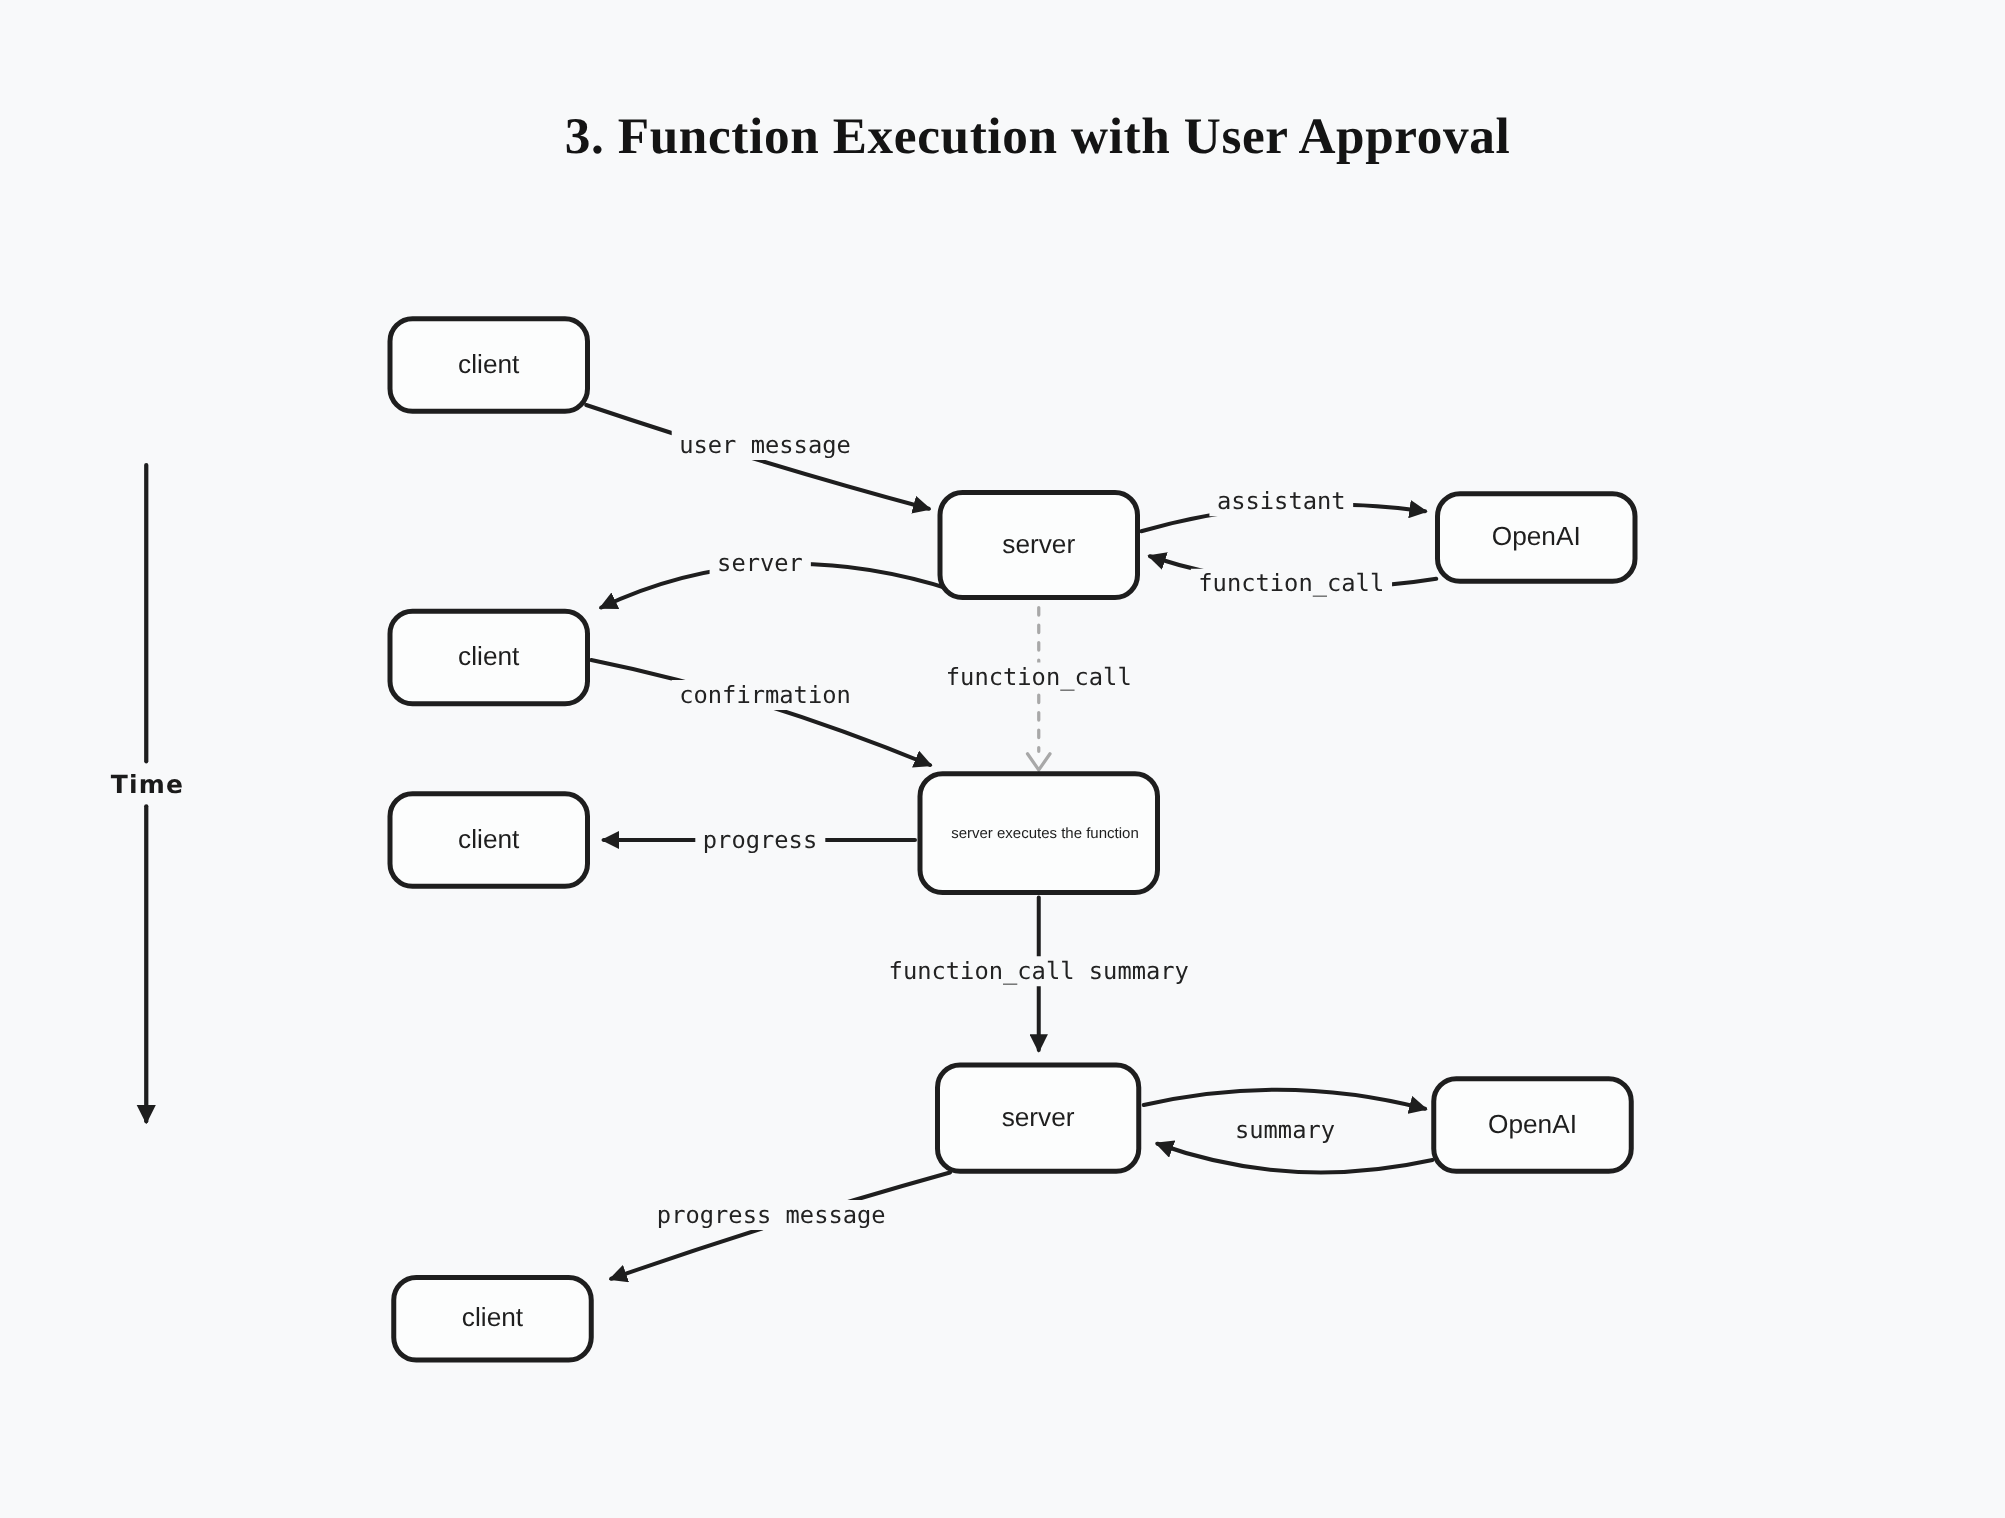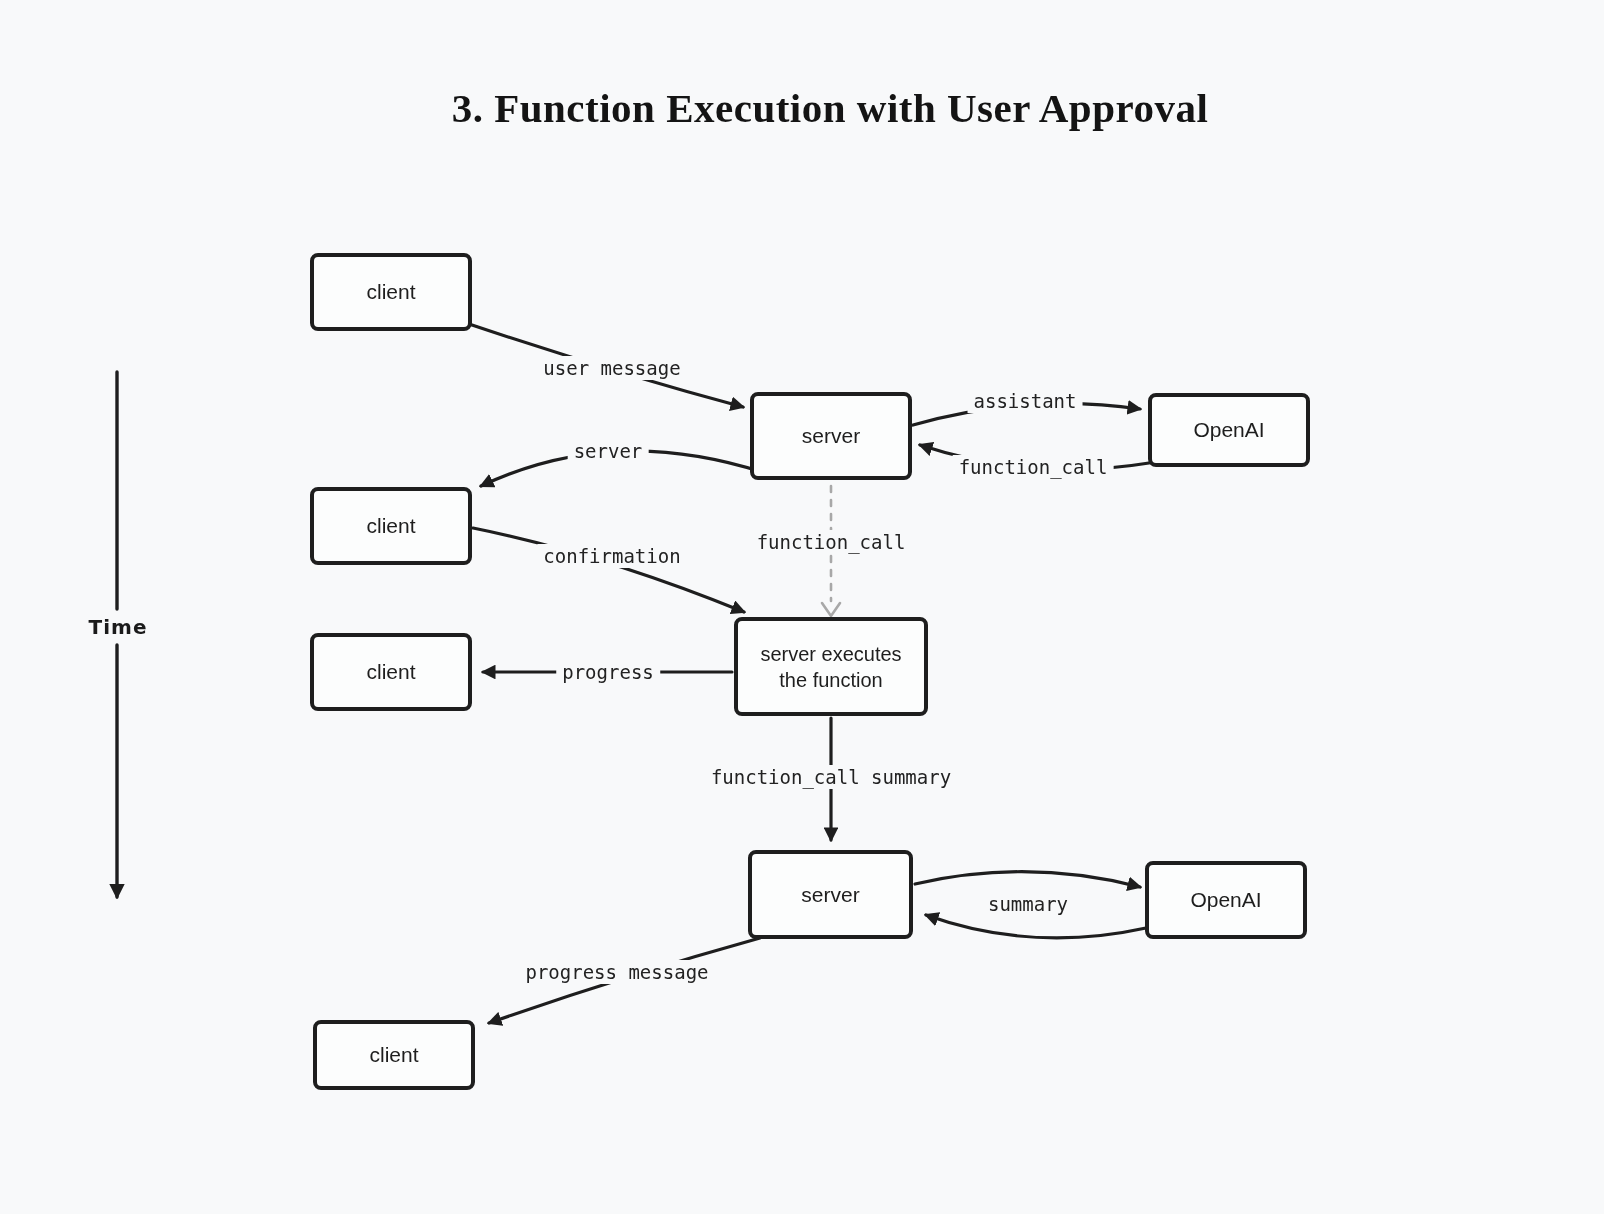--- a/index.html
+++ b/index.html
@@ -27,31 +27,31 @@
     letter-spacing:0.5px;
     color:#141414;
   }
   .arrows{
     position:absolute;left:0;top:0;width:1604px;height:1214px;
   }
   .node{
     position:absolute;
     box-sizing:border-box;
     border:4px solid var(--ink);
-    border-radius:8px;
+    border-radius:20px;
     background:var(--boxfill);
     display:flex;align-items:center;justify-content:center;
   }
   .node-label{
     font-size:21px;
     color:var(--ink);
     text-align:center;
     line-height:1.3;
   }
-  .node--wide .node-label{width:160px;font-size:20px;}
+  .node--wide .node-label{width:160px;font-size:12px;text-align:right;}
   .edge-label{
     position:absolute;
     transform:translate(-50%,-50%);
     white-space:nowrap;
     font-family:"DejaVu Sans Mono","Liberation Mono",monospace;
     font-size:19px;
     color:#222;
     background:var(--bg);
     padding:1px 6px;
   }
@@ -135,21 +135,21 @@
   </div>
 
   <div class="node" style="left:1145px;top:861px;width:162px;height:78px">
     <span class="node-label">OpenAI</span>
   </div>
 
   <div class="node" style="left:313px;top:1020px;width:162px;height:70px">
     <span class="node-label">client</span>
   </div>
 
-  <span class="edge-label" style="left:612px;top:368px">user message</span>
+  <span class="edge-label" style="left:612px;top:356px">user message</span>
   <span class="edge-label" style="left:1025px;top:401px">assistant</span>
   <span class="edge-label" style="left:1033px;top:467px">function_call</span>
   <span class="edge-label" style="left:608px;top:451px">server</span>
   <span class="edge-label" style="left:831px;top:542px">function_call</span>
   <span class="edge-label" style="left:612px;top:556px">confirmation</span>
   <span class="edge-label" style="left:608px;top:672px">progress</span>
   <span class="edge-label" style="left:831px;top:777px">function_call summary</span>
   <span class="edge-label" style="left:1028px;top:904px">summary</span>
   <span class="edge-label" style="left:617px;top:972px">progress message</span>
 

